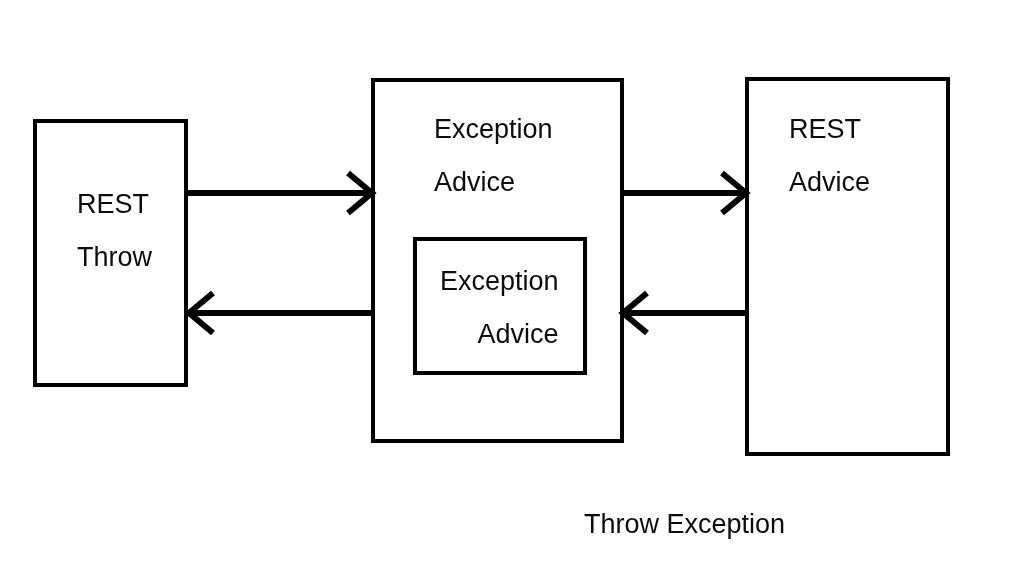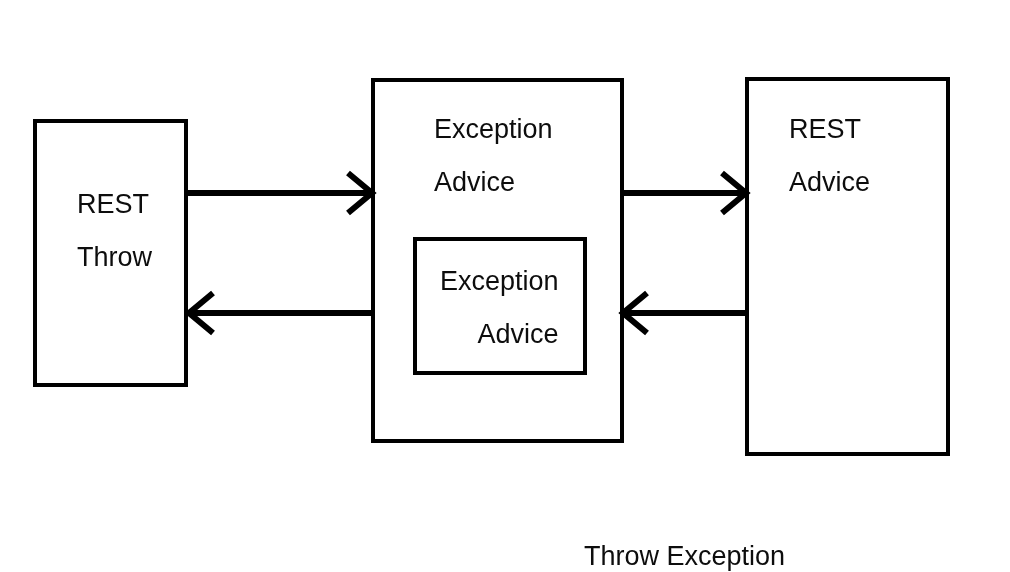--- a/index.html
+++ b/index.html
@@ -40,21 +40,20 @@
     white-space: pre;
     letter-spacing: 0px;
   }
   .caption-label {
     position: absolute;
     color: #0d0d0d;
     font-family: "Liberation Sans", sans-serif;
     font-size: 27px;
     line-height: 32px;
     white-space: pre;
-    margin-top: 32px;
   }
   
   #box-rest-client   { left: 33px;  top: 119px; width: 155px; height: 268px; }
   #box-controller    { left: 371px; top: 78px;  width: 253px; height: 365px; }
   #box-exception     { left: 413px; top: 237px; width: 174px; height: 138px; }
   #box-rest-service  { left: 745px; top: 77px;  width: 205px; height: 379px; }
   
   #label-rest-client     { left: 77px;  top: 178px; }
   #label-controller      { left: 434px; top: 103px; }
   #label-exception       { left: 440px; top: 255px; text-align: right; }

